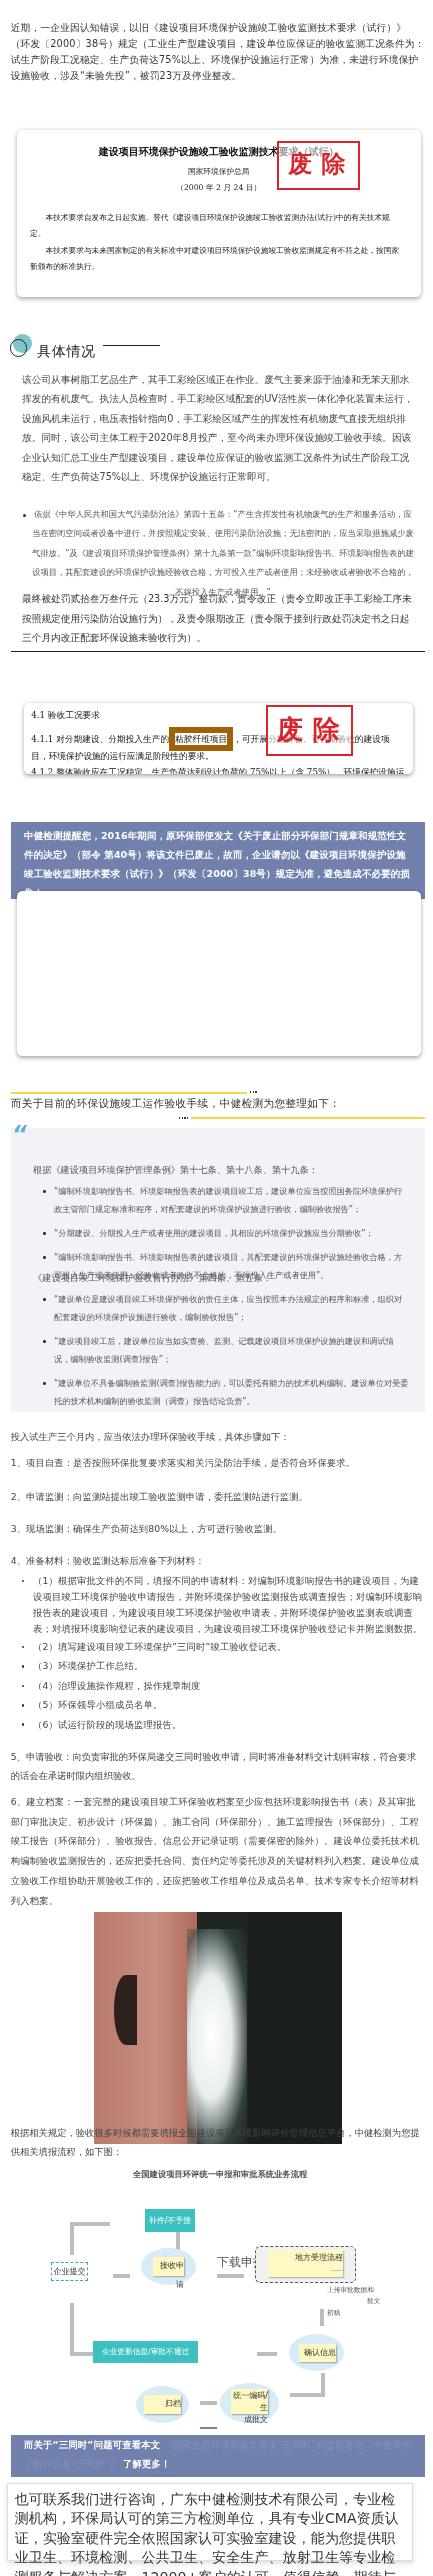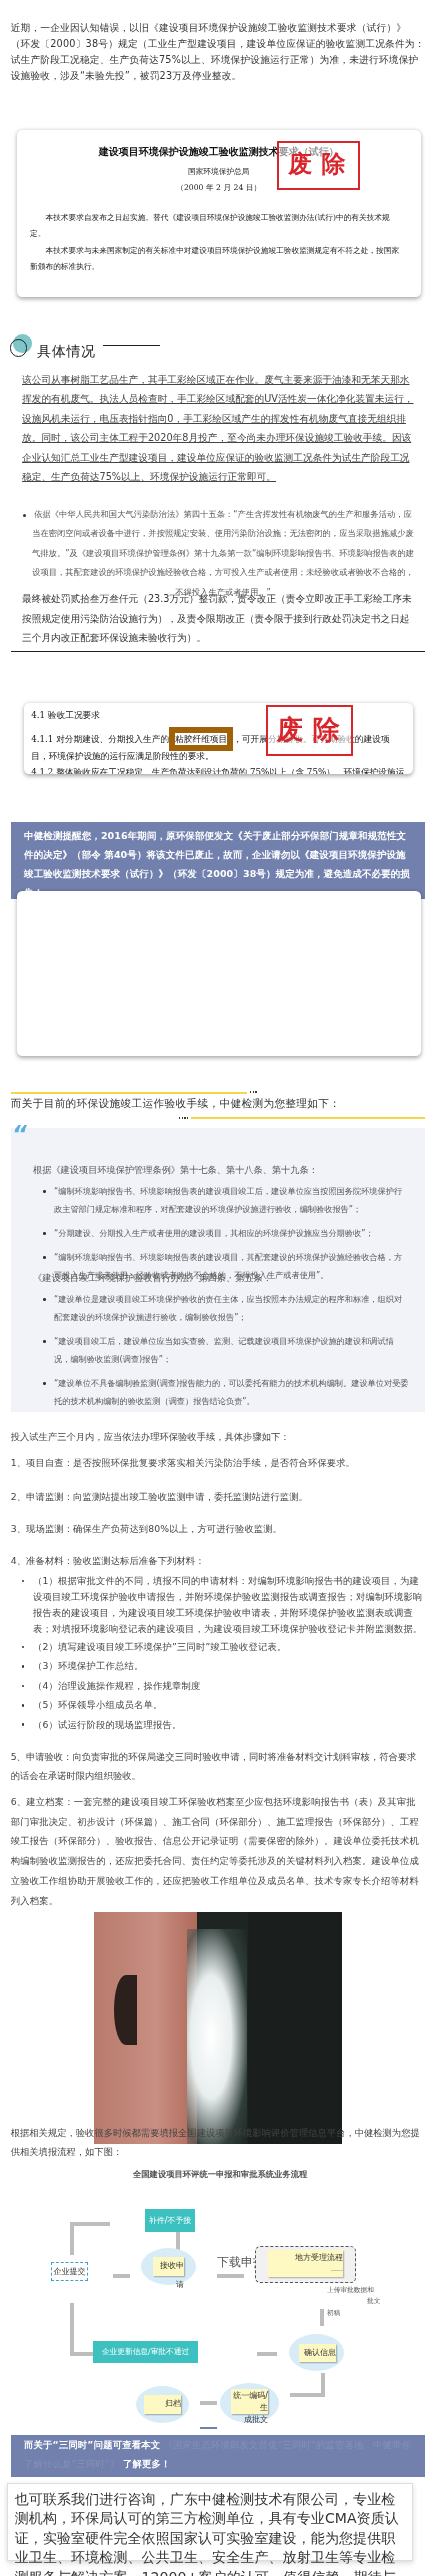--- a/index.html
+++ b/index.html
@@ -23,21 +23,21 @@
   .stamp { position: absolute; border: 2.7px solid #d8262c; color: #d8262c; font-weight: bold; font-size: 24px; letter-spacing: 9.3px; text-align: center; line-height: 43px; background: rgba(255,255,255,0.55); padding-left: 6.7px; font-family: "DejaVu Sans", sans-serif; }
   #stamp1 { left: 260px; top: 11.3px; width: 83px; height: 49px; }
 
   
   #sec-head { left: 10px; top: 334px; width: 154px; height: 33px; }
   #sec-head .circle-fill { position: absolute; left: 3.3px; top: 0; width: 18.7px; height: 18.7px; border-radius: 50%; background: #7fc6c8; }
   #sec-head .circle-ring { position: absolute; left: 0; top: 5.3px; width: 17.4px; height: 17.4px; border-radius: 50%; border: 1px solid #222; }
   #sec-head .label { position: absolute; left: 27px; top: 9.3px; font-size: 14px; color: #222; letter-spacing: 0.7px; }
   #sec-head .line { position: absolute; left: 93px; top: 10.7px; width: 57px; border-top: 0.7px solid #222; }
 
-  #situation { left: 22px; top: 370px; width: 394px; font-size: 9.7px; line-height: 19.4px; color: #444; text-decoration: underline; }
+  #situation { left: 22px; top: 370px; width: 394px; font-size: 9.7px; line-height: 19.4px; color: #444; }
   #law-bullet { left: 32px; top: 505px; width: 382px; font-size: 8.3px; line-height: 19.4px; color: #555; text-align: center; }
   #law-bullet .dot { position: absolute; left: -9.3px; top: 8.7px; width: 3.3px; height: 3.3px; border-radius: 50%; background: #333; }
   #penalty { left: 22px; top: 589px; width: 394px; font-size: 9.7px; line-height: 19.7px; color: #333; }
   #divider1 { left: 10.7px; top: 651px; width: 414px; border-top: 1px solid #222; }
 
   
   #card2 { left: 24px; top: 703px; width: 389px; height: 71px; }
   #card2 .h { position: absolute; left: 7.3px; top: 6.7px; font-size: 8.7px; color: #111; }
   #card2 .l1 { position: absolute; left: 7.3px; top: 28px; right: 8px; font-size: 8.7px; line-height: 16.7px; color: #111; }
   #card2 .hl { border: 6px solid #a16207; padding: 0.7px 0; }

